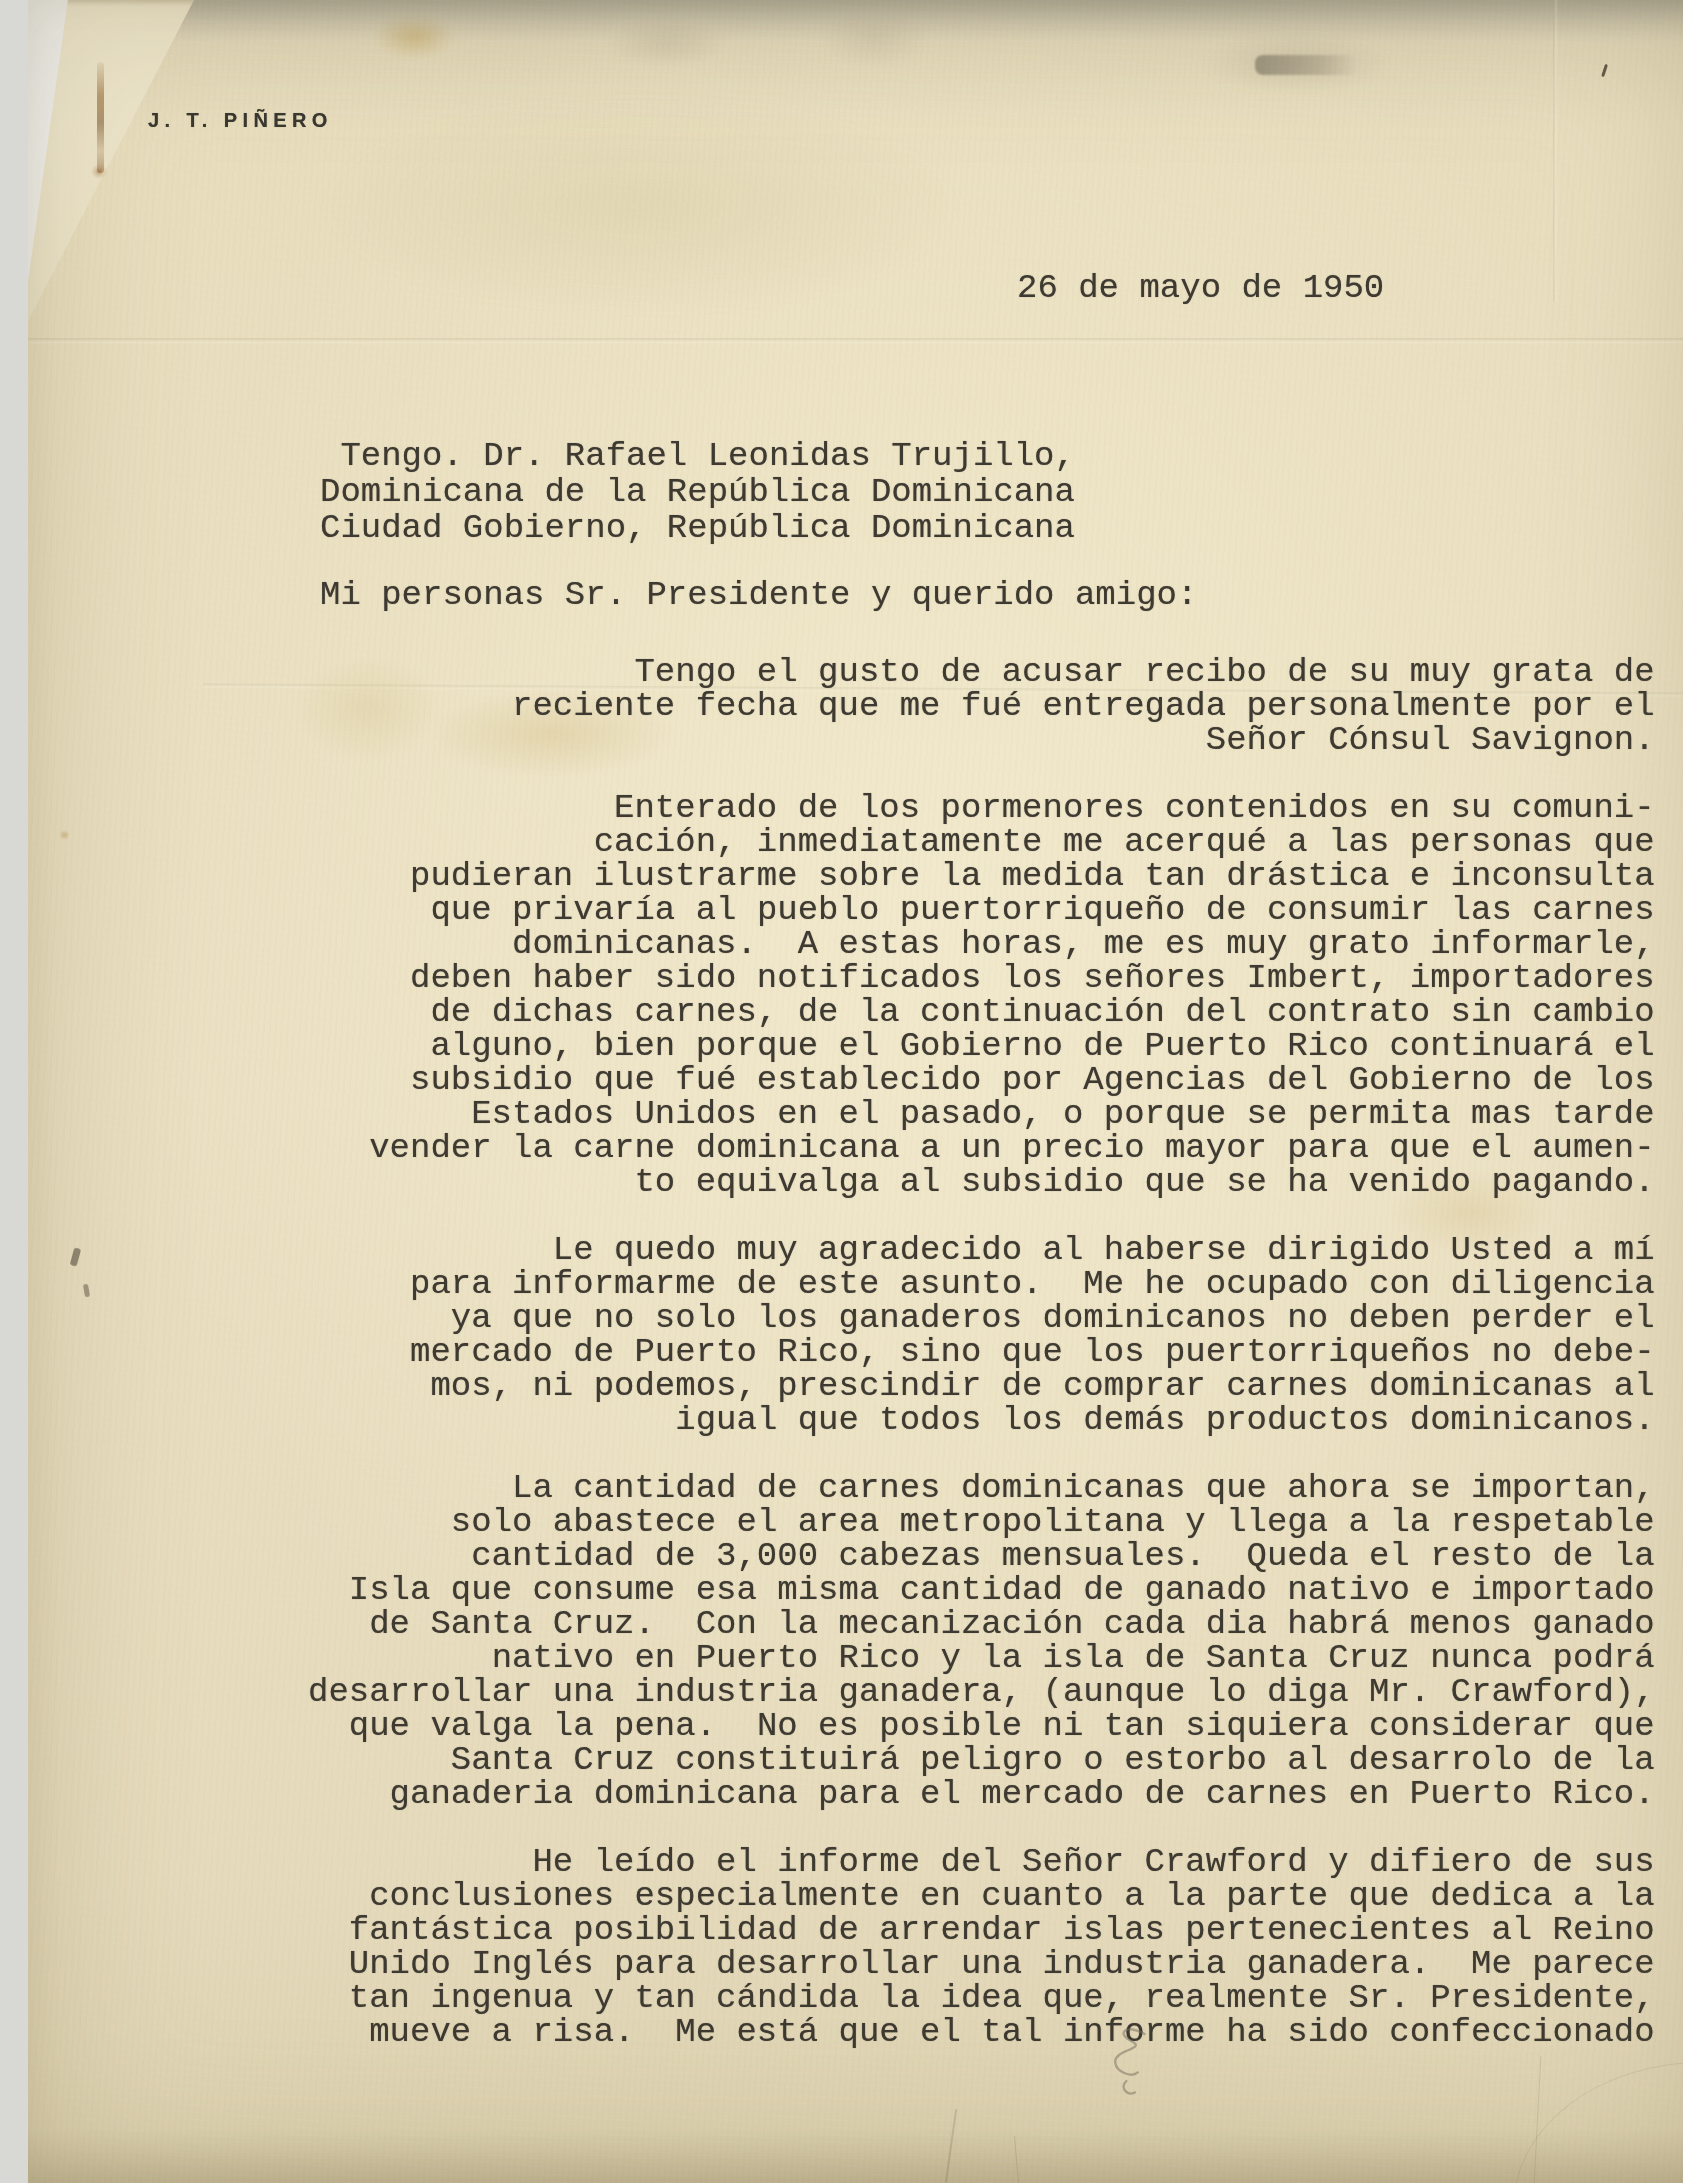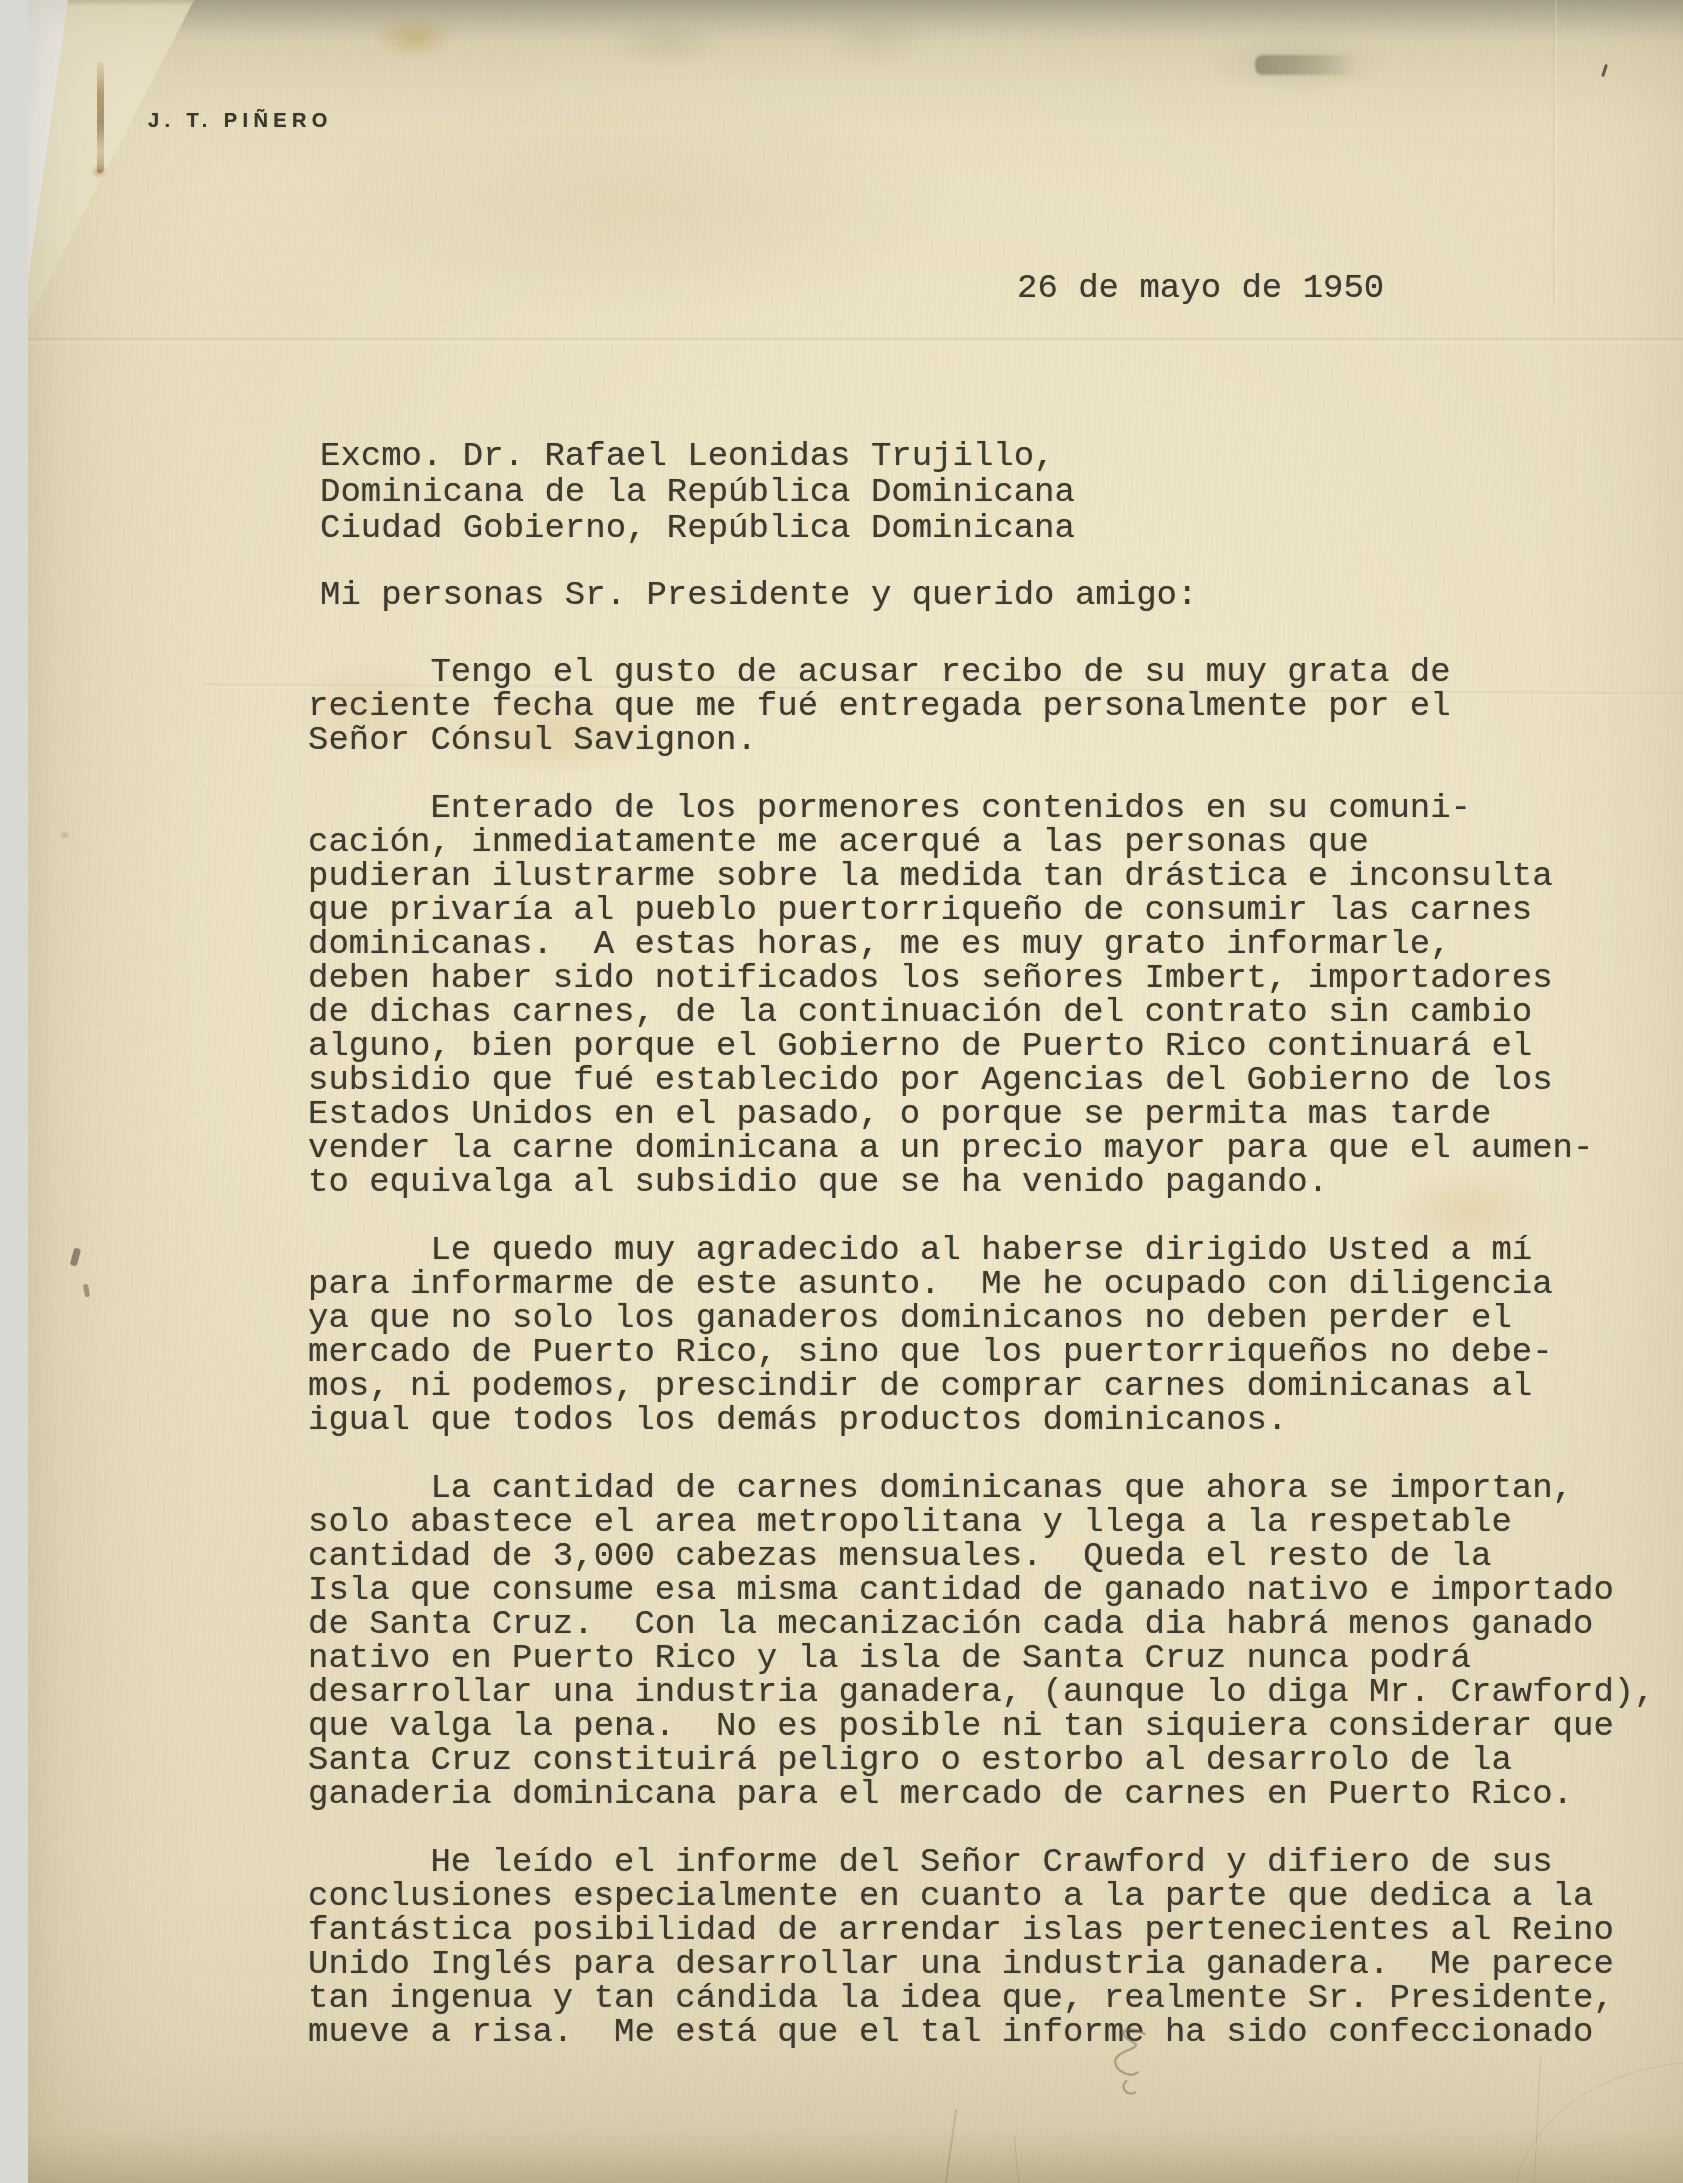--- a/index.html
+++ b/index.html
@@ -40,21 +40,21 @@
   .tick-left-1{left:44px;top:1248px;width:6.7px;height:17.5px;background:rgba(70,62,50,.55);border-radius:2.7px;transform:rotate(15deg);filter:blur(0.3px);}
   .tick-left-2{left:56px;top:1284px;width:5.4px;height:13.4px;background:rgba(70,62,50,.45);border-radius:2.7px;transform:rotate(-10deg);filter:blur(0.3px);}
   .dot-left-mid{left:31px;top:830px;width:10.7px;height:10px;background:radial-gradient(closest-side,rgba(180,140,70,.45),transparent);filter:blur(0.7px);}
   .scratch-1{left:922px;top:2109px;width:2px;height:74px;background:rgba(120,108,88,.25);transform:rotate(8deg);}
   .scratch-2{left:988px;top:2136px;width:1.3px;height:47px;background:rgba(120,108,88,.22);transform:rotate(-5deg);}
   .scratch-3{left:1509px;top:2056px;width:1.3px;height:128px;background:rgba(120,108,88,.20);transform:rotate(3deg);}
   .arc-bottom-right{left:1485px;top:2062px;width:376px;height:289px;border:1.3px solid rgba(125,112,88,.14);border-radius:50%;}
   .squiggle{position:absolute;left:1063px;top:2023px;transform:rotate(12deg);pointer-events:none;}
 
   .tw{position:absolute;font-size:34px;line-height:34px;color:#3e3a31;white-space:pre;
-      text-shadow:0 0 1px rgba(62,58,49,.55);}
+      text-shadow:0 0 1px rgba(62,58,49,.55);text-align:right;}
   .tline{min-height:34px;}
   .recipient .tline{line-height:36px;min-height:36px;}
   .letterhead{position:absolute;left:120px;top:109px;font-family:"Liberation Sans",sans-serif;font-weight:bold;
       font-size:20px;letter-spacing:5.4px;color:#393730;text-shadow:0 0 0.7px rgba(45,43,36,.6);white-space:pre;}
   .date{left:989px;top:271px;}
   .recipient{left:292px;top:438px;}
   .salutation{left:292px;top:578px;}
   .body-text{left:280px;top:655px;}
 </style>
 </head>
@@ -85,21 +85,21 @@
   <div class="artifact scratch-2"></div>
   <div class="artifact scratch-3"></div>
   <div class="artifact arc-bottom-right"></div>
   <div class="artifact corner-white"></div>
   <div class="artifact corner-flap"></div>
   <div class="artifact rust-streak"></div>
   <div class="artifact rust-dot"></div>
 
   <div class="letterhead">J. T. PIÑERO</div>
   <div class="tw date">26 de mayo de 1950</div>
-  <div class="tw recipient"><div class="tline">Excmo. Dr. Rafael Leonidas Trujillo,</div><div class="tline">Dominicana de la República Dominicana</div><div class="tline">Ciudad Gobierno, República Dominicana</div></div>
+  <div class="tw recipient"><div class="tline">Tengo. Dr. Rafael Leonidas Trujillo,</div><div class="tline">Dominicana de la República Dominicana</div><div class="tline">Ciudad Gobierno, República Dominicana</div></div>
   <div class="tw salutation">Mi personas Sr. Presidente y querido amigo:</div>
   <div class="tw body-text"><div class="tline">      Tengo el gusto de acusar recibo de su muy grata de</div><div class="tline">reciente fecha que me fué entregada personalmente por el</div><div class="tline">Señor Cónsul Savignon.</div><div class="tline"> </div><div class="tline">      Enterado de los pormenores contenidos en su comuni-</div><div class="tline">cación, inmediatamente me acerqué a las personas que</div><div class="tline">pudieran ilustrarme sobre la medida tan drástica e inconsulta</div><div class="tline">que privaría al pueblo puertorriqueño de consumir las carnes</div><div class="tline">dominicanas.  A estas horas, me es muy grato informarle,</div><div class="tline">deben haber sido notificados los señores Imbert, importadores</div><div class="tline">de dichas carnes, de la continuación del contrato sin cambio</div><div class="tline">alguno, bien porque el Gobierno de Puerto Rico continuará el</div><div class="tline">subsidio que fué establecido por Agencias del Gobierno de los</div><div class="tline">Estados Unidos en el pasado, o porque se permita mas tarde</div><div class="tline">vender la carne dominicana a un precio mayor para que el aumen-</div><div class="tline">to equivalga al subsidio que se ha venido pagando.</div><div class="tline"> </div><div class="tline">      Le quedo muy agradecido al haberse dirigido Usted a mí</div><div class="tline">para informarme de este asunto.  Me he ocupado con diligencia</div><div class="tline">ya que no solo los ganaderos dominicanos no deben perder el</div><div class="tline">mercado de Puerto Rico, sino que los puertorriqueños no debe-</div><div class="tline">mos, ni podemos, prescindir de comprar carnes dominicanas al</div><div class="tline">igual que todos los demás productos dominicanos.</div><div class="tline"> </div><div class="tline">      La cantidad de carnes dominicanas que ahora se importan,</div><div class="tline">solo abastece el area metropolitana y llega a la respetable</div><div class="tline">cantidad de 3,000 cabezas mensuales.  Queda el resto de la</div><div class="tline">Isla que consume esa misma cantidad de ganado nativo e importado</div><div class="tline">de Santa Cruz.  Con la mecanización cada dia habrá menos ganado</div><div class="tline">nativo en Puerto Rico y la isla de Santa Cruz nunca podrá</div><div class="tline">desarrollar una industria ganadera, (aunque lo diga Mr. Crawford),</div><div class="tline">que valga la pena.  No es posible ni tan siquiera considerar que</div><div class="tline">Santa Cruz constituirá peligro o estorbo al desarrolo de la</div><div class="tline">ganaderia dominicana para el mercado de carnes en Puerto Rico.</div><div class="tline"> </div><div class="tline">      He leído el informe del Señor Crawford y difiero de sus</div><div class="tline">conclusiones especialmente en cuanto a la parte que dedica a la</div><div class="tline">fantástica posibilidad de arrendar islas pertenecientes al Reino</div><div class="tline">Unido Inglés para desarrollar una industria ganadera.  Me parece</div><div class="tline">tan ingenua y tan cándida la idea que, realmente Sr. Presidente,</div><div class="tline">mueve a risa.  Me está que el tal informe ha sido confeccionado</div></div>
 
   <svg class="squiggle" width="74" height="81" viewBox="0 0 110 120">
     <path d="M70 12 C40 2 28 20 52 26 C80 33 30 44 36 62 C40 76 64 80 72 70 M58 86 C50 98 64 108 74 100" stroke="rgba(118,110,96,.5)" stroke-width="3.5" fill="none" stroke-linecap="round"></path>
   </svg>
 
   <div class="vignette"></div>
 </div>
 

